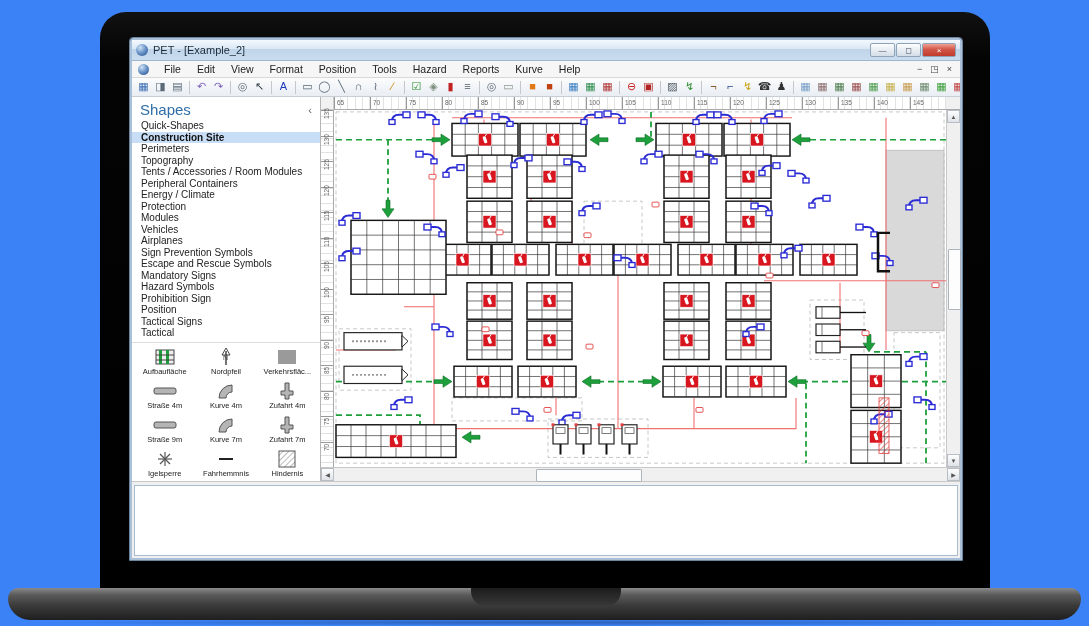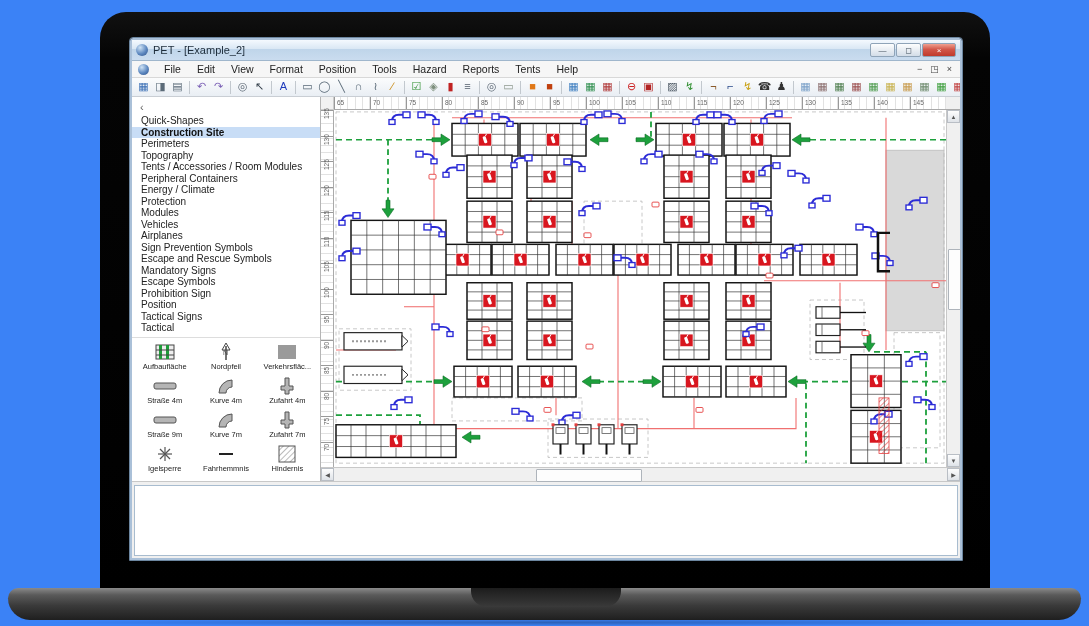--- a/index.html
+++ b/index.html
@@ -107,21 +107,21 @@
         <div class="menu-appicon"></div>
         <div id="menu-items" style="display:flex;">
             <span class="menu-item">File</span>
             <span class="menu-item">Edit</span>
             <span class="menu-item">View</span>
             <span class="menu-item">Format</span>
             <span class="menu-item">Position</span>
             <span class="menu-item">Tools</span>
             <span class="menu-item">Hazard</span>
             <span class="menu-item">Reports</span>
-            <span class="menu-item">Tents</span>
+            <span class="menu-item">Kurve</span>
             <span class="menu-item">Help</span>
           </div>
         <div class="mdi-controls">
           <span>−</span>
           <span>◳</span>
           <span>×</span>
         </div>
       </div>
 
       <div class="toolbar" id="toolbar">
@@ -179,38 +179,39 @@
           <span class="tbtn" style="color: rgb(200, 178, 79);">▦</span>
           <span class="tbtn" style="color: rgb(200, 156, 79);">▦</span>
           <span class="tbtn" style="color: rgb(111, 140, 111);">▦</span>
           <span class="tbtn" style="color: rgb(63, 160, 63);">▦</span>
           <span class="tbtn" style="color: rgb(192, 63, 63);">▦</span>
         </div>
 
       <div class="mainrow">
         <div class="sidebar">
           <div class="sb-header">
+            <div class="sb-title">Shapes</div>
             <div class="sb-collapse">‹</div>
           </div>
           <div class="sb-list" id="sb-list">
               <div class="sb-item">Quick-Shapes</div>
               <div class="sb-item sel">Construction Site</div>
               <div class="sb-item">Perimeters</div>
               <div class="sb-item">Topography</div>
               <div class="sb-item">Tents / Accessories / Room Modules</div>
               <div class="sb-item">Peripheral Containers</div>
               <div class="sb-item">Energy / Climate</div>
               <div class="sb-item">Protection</div>
               <div class="sb-item">Modules</div>
               <div class="sb-item">Vehicles</div>
               <div class="sb-item">Airplanes</div>
               <div class="sb-item">Sign Prevention Symbols</div>
               <div class="sb-item">Escape and Rescue Symbols</div>
               <div class="sb-item">Mandatory Signs</div>
-              <div class="sb-item">Escape Symbols</div>
+              <div class="sb-item">Hazard Symbols</div>
               <div class="sb-item">Prohibition Sign</div>
               <div class="sb-item">Position</div>
               <div class="sb-item">Tactical Signs</div>
               <div class="sb-item">Tactical</div>
             </div>
           <div class="palette" id="palette">
               <div class="pal-item">
                 <div class="pal-icon">
                   <svg width="20" height="16">
                     <rect x="1" y="1" width="18" height="14" fill="#eee" stroke="#444"></rect>

